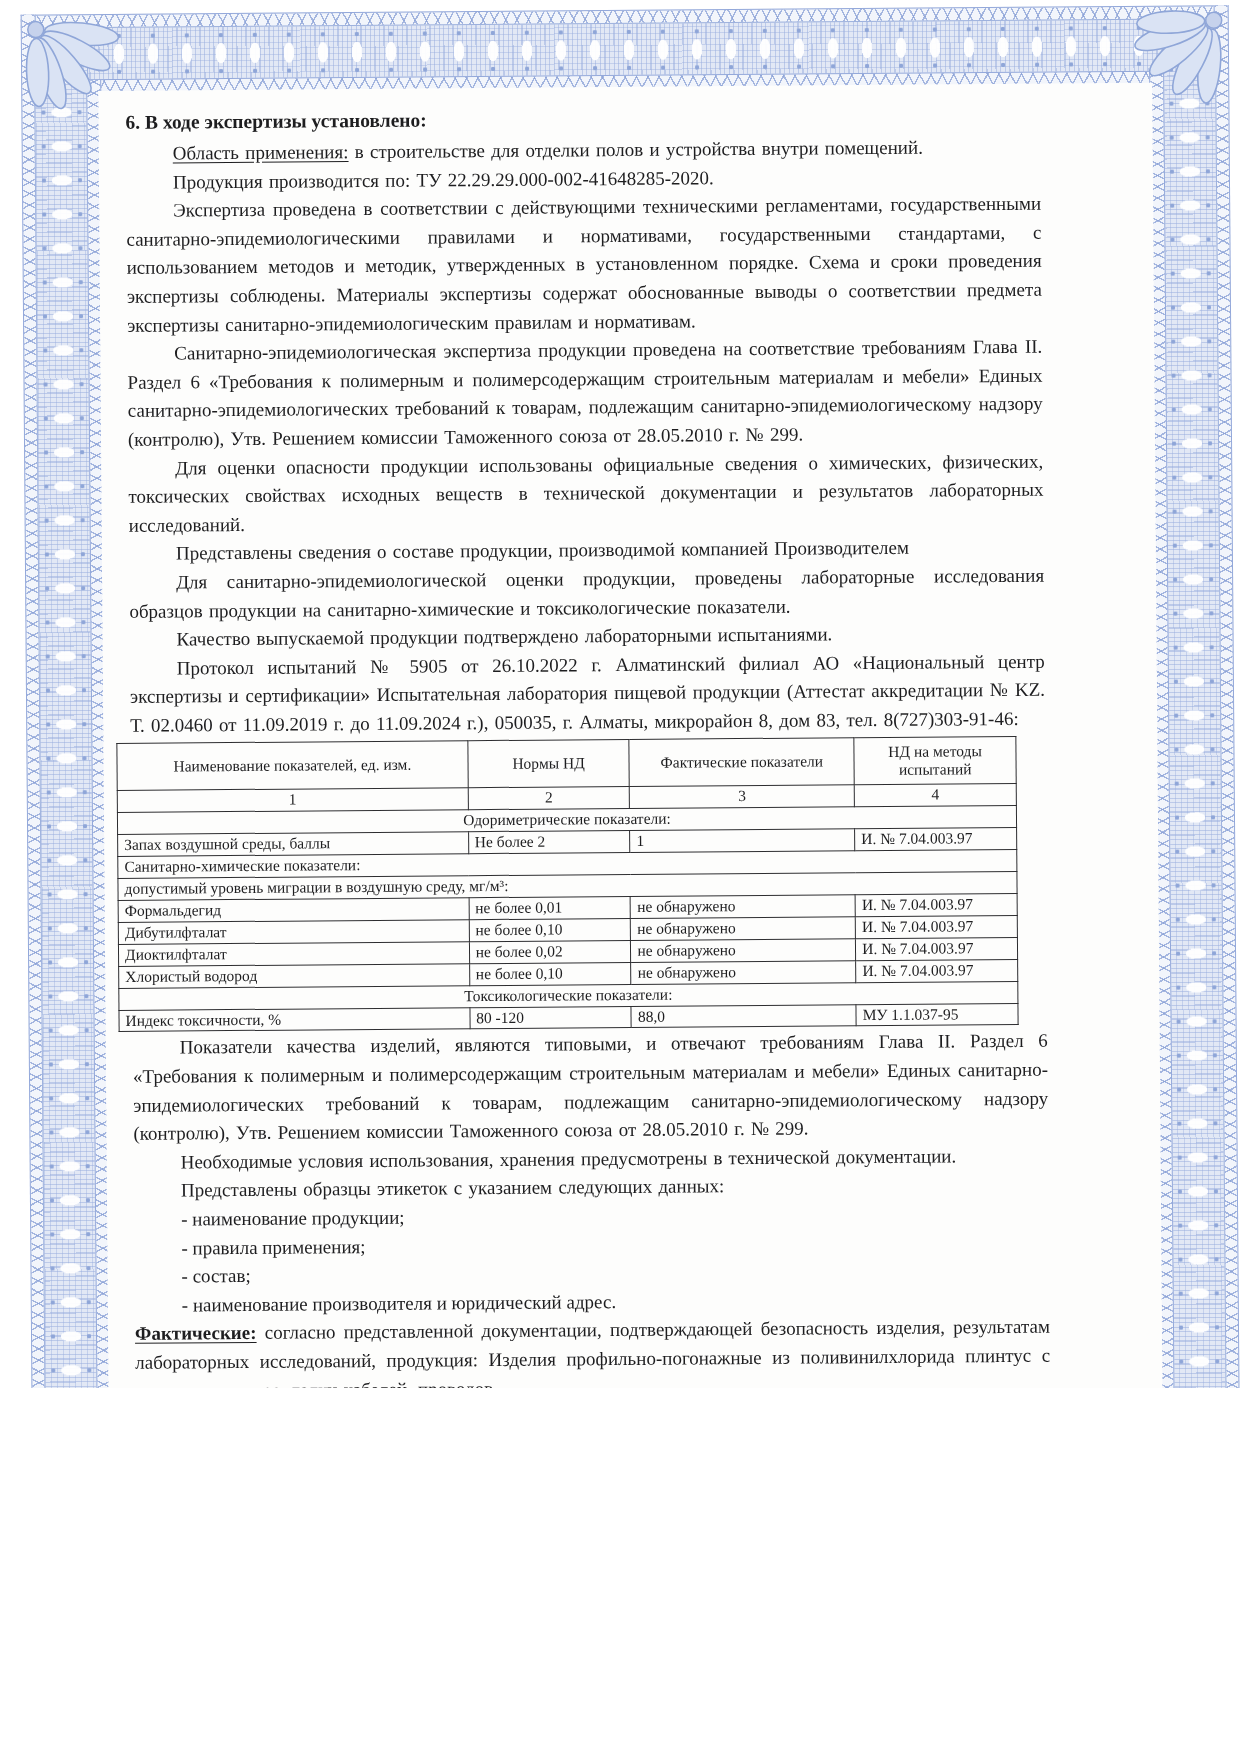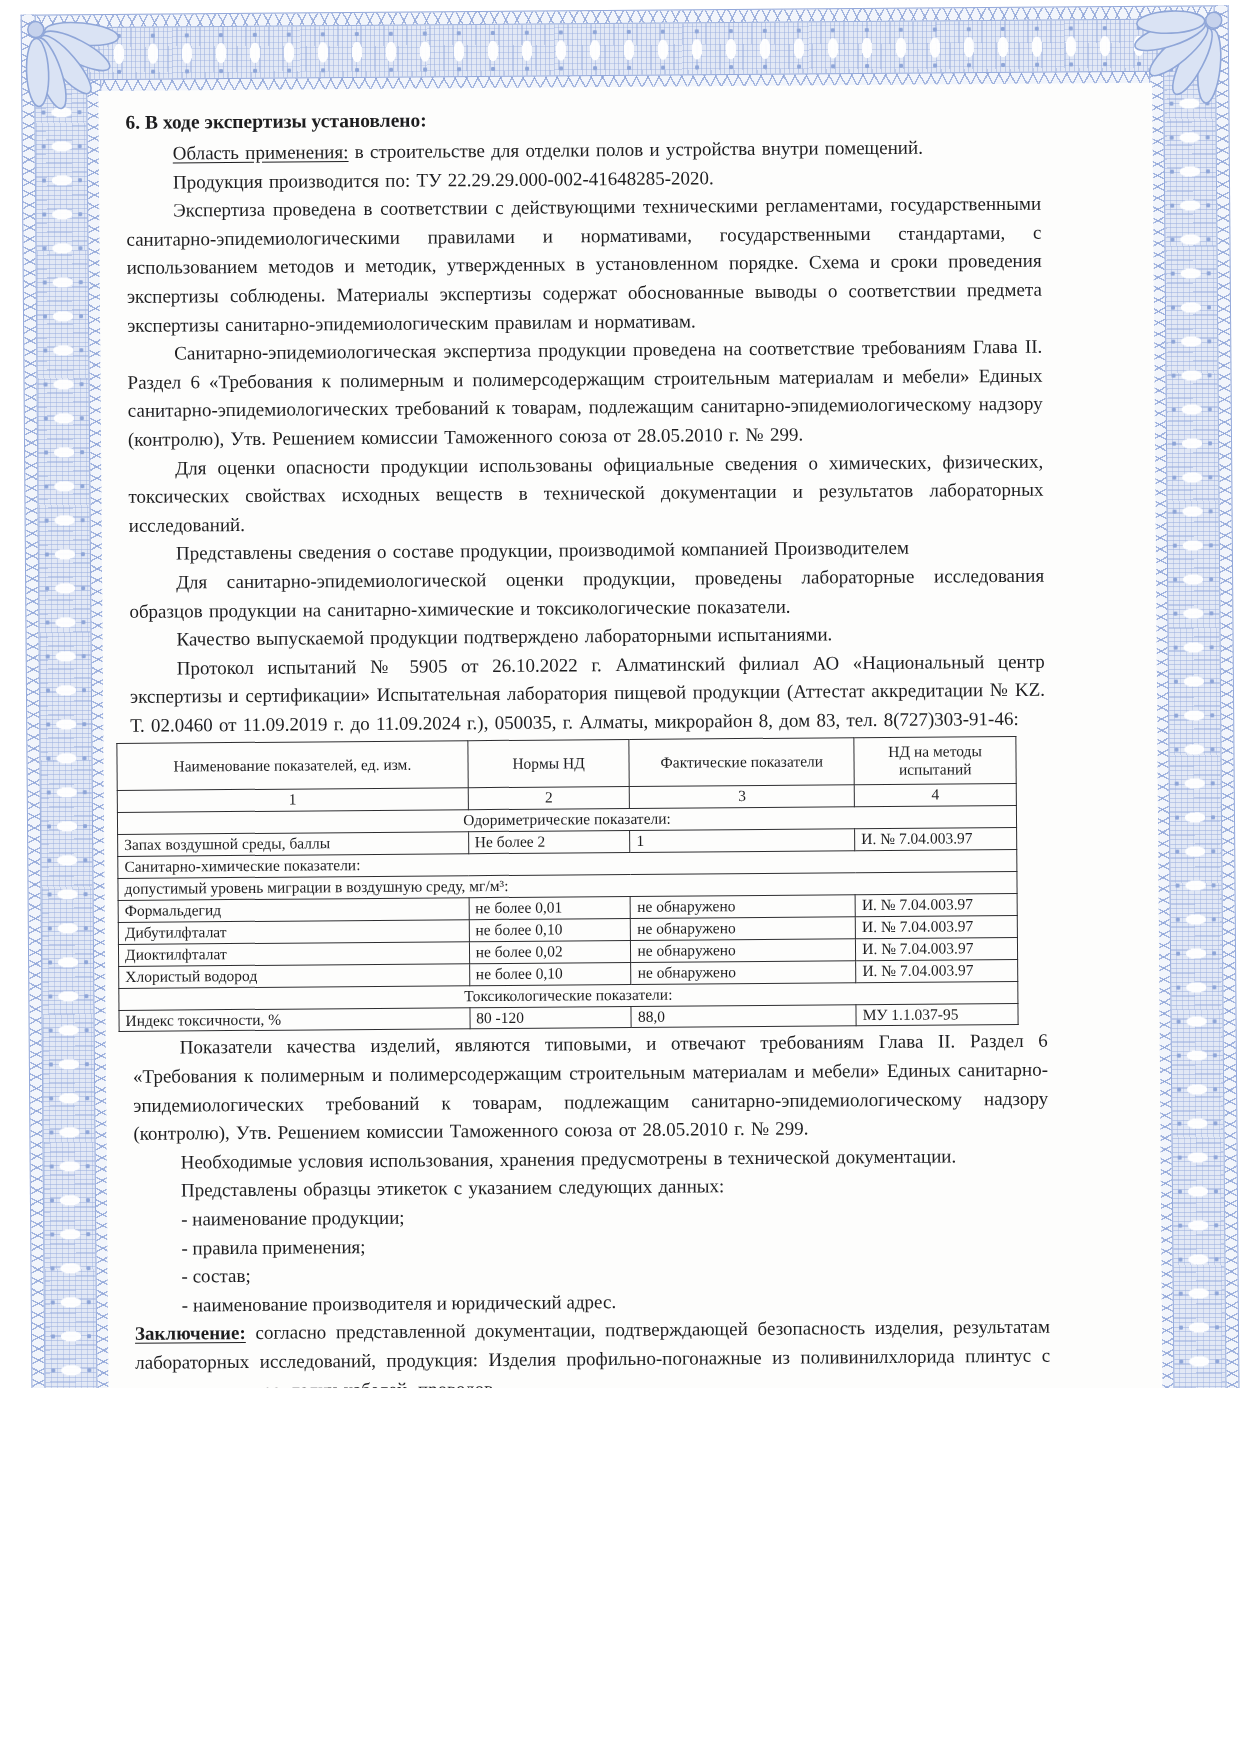--- a/index.html
+++ b/index.html
@@ -224,21 +224,21 @@
         </table>
 
         <p class="para indent">Показатели качества изделий, являются типовыми, и отвечают требованиям Глава II. Раздел 6 «Требования к полимерным и полимерсодержащим строительным материалам и мебели» Единых санитарно-эпидемиологических требований к товарам, подлежащим санитарно-эпидемиологическому надзору (контролю), Утв. Решением комиссии Таможенного союза от 28.05.2010 г. № 299.</p>
         <p class="para indent">Необходимые условия использования, хранения предусмотрены в технической документации.</p>
         <p class="para indent">Представлены образцы этикеток с указанием следующих данных:</p>
         <p class="label-item">- наименование продукции;</p>
         <p class="label-item">- правила применения;</p>
         <p class="label-item">- состав;</p>
         <p class="label-item">- наименование производителя и юридический адрес.</p>
 
-        <p class="para"><span class="bold u">Заключение:</span><span> согласно представленной документации, подтверждающей безопасность изделия, результатам лабораторных исследований, продукция: Изделия профильно-погонажные из поливинилхлорида плинтус с каналами для прокладки кабелей, проводов,</span></p>
+        <p class="para"><span class="bold u">Фактические:</span><span> согласно представленной документации, подтверждающей безопасность изделия, результатам лабораторных исследований, продукция: Изделия профильно-погонажные из поливинилхлорида плинтус с каналами для прокладки кабелей, проводов,</span></p>
 
         <div class="page-num">Страница 2 из 3</div>
       </div>
     </div>
 
     <div class="scan-edge"></div>
   </div>
 </div>
 
 </body></html>

